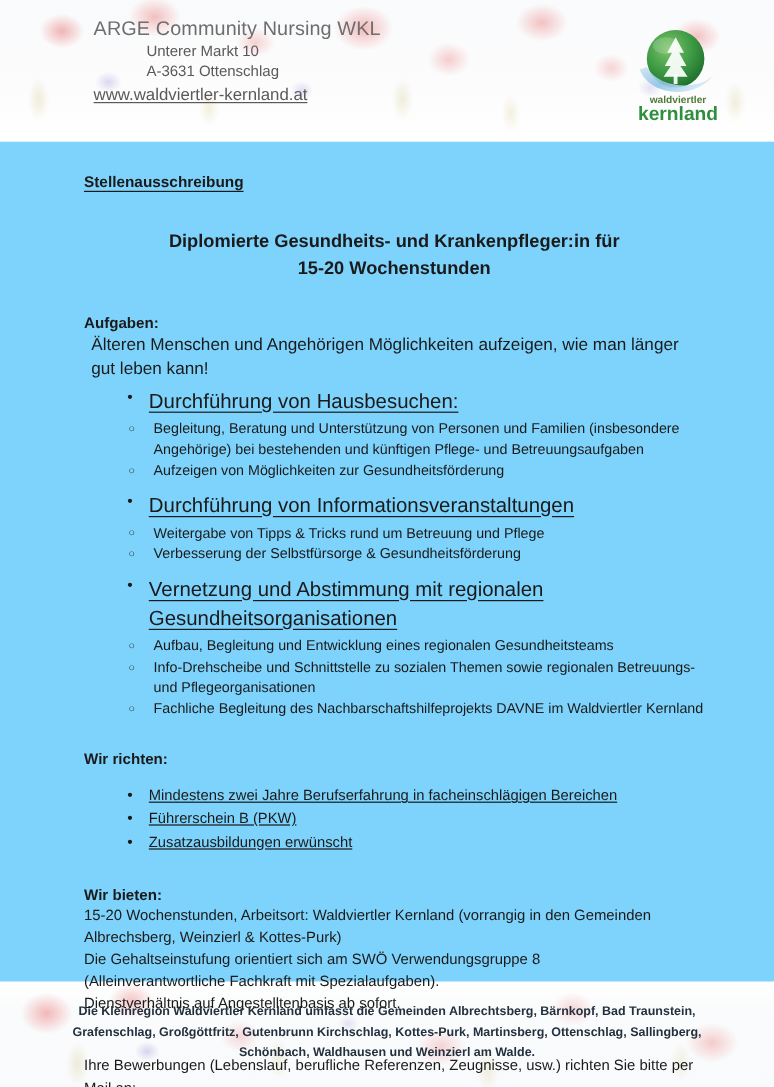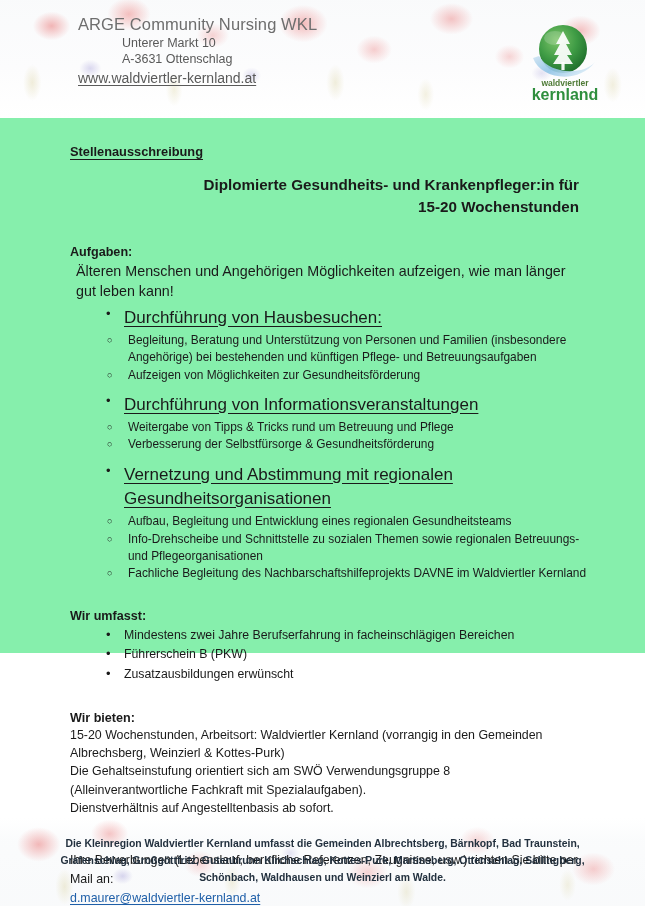--- a/index.html
+++ b/index.html
@@ -12,22 +12,22 @@
     background: #ffffff;
     font-family: "Liberation Sans", sans-serif;
     color: #1a1a1a;
     overflow: hidden;
     position: relative;
   }
 
   .page {
     position: relative;
     width: 645px;
-    height: 653px;
-    background: #86efac;
+    height: 906px;
+    background: #7dd3fc;
     box-sizing: border-box;
   }
 
   
   .banner {
     position: absolute;
     left: 0;
     width: 645px;
     overflow: hidden;
     background: #fdfdfd;
@@ -130,25 +130,25 @@
   .sec-title {
     font-size: 12.8px;
     font-weight: bold;
     text-decoration: underline;
     text-underline-offset: 2.5px;
     margin-top: 26px;
     display: inline-block;
   }
 
   .job-title {
-    text-align: right;
+    text-align: center;
     font-weight: bold;
     font-size: 15.2px;
     line-height: 1.45;
-    margin-top: 14px;
+    margin-top: 30px;
     padding: 0 22px 0 8px;
   }
 
   .label-bold {
     font-size: 12.6px;
     font-weight: bold;
     margin-top: 27px;
   }
   .label-bold.tight { margin-top: 9px; }
 
@@ -202,22 +202,23 @@
     content: "\25CB";
     position: absolute;
     left: 1px;
     top: 0;
     font-size: 9px;
     line-height: 1.78;
   }
 
   ul.expect {
     list-style: none;
-    margin: 3px 0 0 0;
+    margin: 14px 0 0 0;
     padding: 0 0 0 34px;
+    text-decoration: underline;
   }
   ul.expect > li {
     position: relative;
     padding-left: 20px;
     font-size: 12.3px;
     line-height: 1.55;
   }
   ul.expect > li::before {
     content: "\2022";
     position: absolute;
@@ -361,21 +362,21 @@
         <span class="grp-head">Vernetzung und Abstimmung mit regionalen Gesundheitsorganisationen</span>
       </li>
     </ul>
     <ul class="lvl2">
       <li>Aufbau, Begleitung und Entwicklung eines regionalen Gesundheitsteams</li>
       <li>Info-Drehscheibe und Schnittstelle zu sozialen Themen sowie regionalen Betreuungs- und Pflegeorganisationen</li>
       <li>Fachliche Begleitung des Nachbarschaftshilfeprojekts DAVNE im Waldviertler Kernland</li>
     </ul>
 
     
-    <div class="label-bold">Wir umfasst:</div>
+    <div class="label-bold">Wir richten:</div>
     <ul class="expect">
       <li>Mindestens zwei Jahre Berufserfahrung in facheinschlägigen Bereichen</li>
       <li>Führerschein B (PKW)</li>
       <li>Zusatzausbildungen erwünscht</li>
     </ul>
 
     
     <div class="label-bold">Wir bieten:</div>
     <div class="para-block">
       <p class="para">15-20 Wochenstunden, Arbeitsort:  Waldviertler Kernland (vorrangig in den Gemeinden Albrechsberg, Weinzierl &amp; Kottes-Purk)</p>

